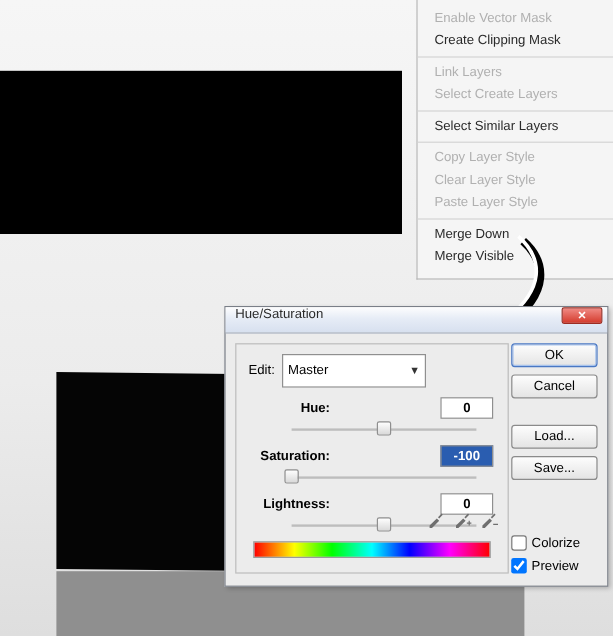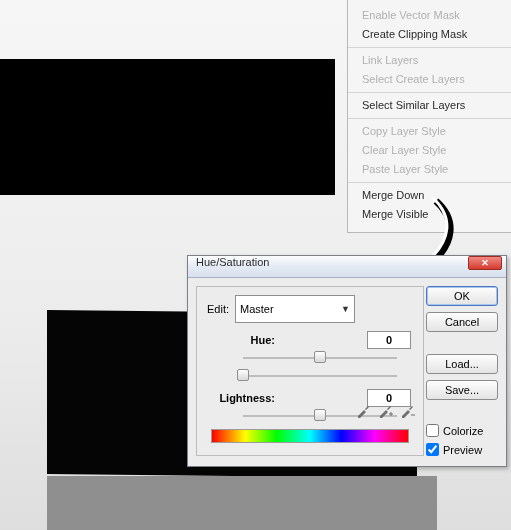--- a/index.html
+++ b/index.html
@@ -194,20 +194,25 @@
       <div class="sliderrow">
         <span class="lbl">Hue:</span>
         <span></span>
         <div class="numbox">0</div>
       </div>
       <div class="track">
         <div class="rail"></div>
           <div class="thumb" id="thumb-hue" style="left: 50%;"></div>
       </div>
 
+      <div class="sliderrow">
+        <span class="lbl">Saturation:</span>
+        <span></span>
+        <div class="numbox sel">-100</div>
+      </div>
       <div class="track">
         <div class="rail"></div>
           <div class="thumb" id="thumb-sat" style="left: 0%;"></div>
       </div>
 
       <div class="sliderrow">
         <span class="lbl">Lightness:</span>
         <span></span>
         <div class="numbox">0</div>
       </div>

